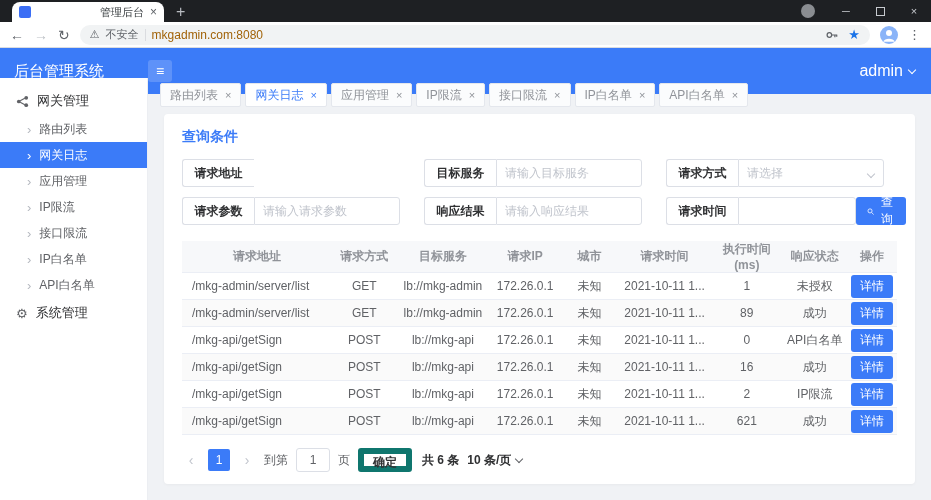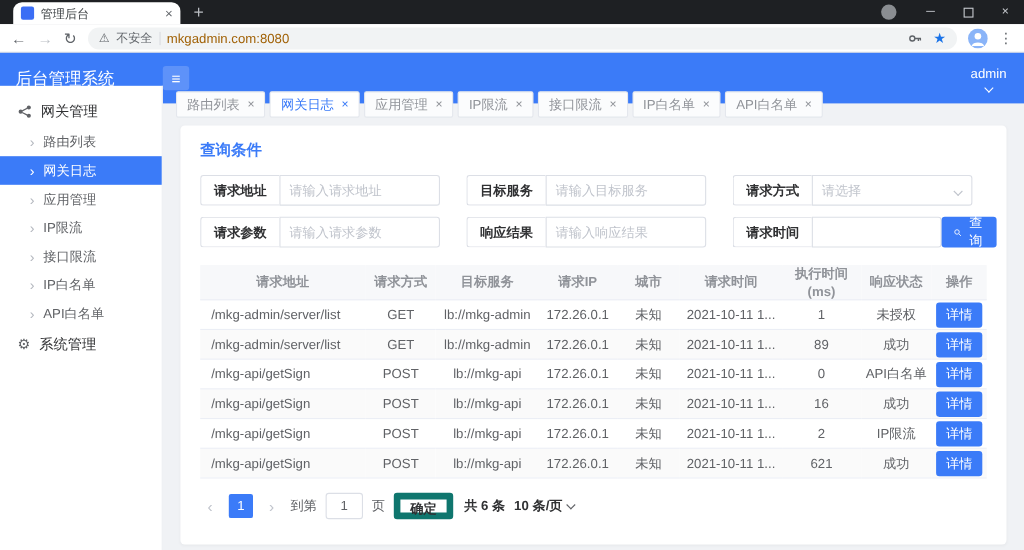--- a/index.html
+++ b/index.html
@@ -6,21 +6,21 @@
   html,body { width:931px; height:500px; }
   body {
     font-family:"Liberation Sans","DejaVu Sans",sans-serif;
     background:#f0f2f5; position:relative; overflow:hidden; font-size:12px;
   }
 
   
   .titlebar { position:absolute; top:0; left:0; width:100%; height:22px; background:#1e2023; display:flex; align-items:flex-end; }
   .browser-tab { margin-left:12px; width:152px; height:20px; background:#fff; border-radius:8px 8px 0 0; display:flex; align-items:center; padding:0 7px; gap:6px; }
   .favicon { width:12px; height:12px; background:#3b6ef5; border-radius:2px; flex:none; }
-  .tab-title { font-size:11px; color:#3c4043; flex:1; white-space:nowrap; overflow:hidden; }
+  .tab-title { font-size:11px; color:#3c4043; flex:1; white-space:nowrap; overflow:hidden;text-align:right; }
   .tab-close { color:#5f6368; font-size:12px; line-height:1; }
   .newtab-btn { color:#b9bcc1; font-size:16px; margin:0 0 2px 12px; line-height:1; }
   .tb-right { margin-left:auto; display:flex; align-items:center; height:22px; }
   .badge-circle { width:14px; height:14px; border-radius:50%; background:#8a8d91; margin-right:14px; }
   .win-btn { width:34px; height:22px; color:#c7cacf; font-size:11px; display:flex; align-items:center; justify-content:center; }
   .max-box { width:9px; height:9px; border:1px solid #c7cacf; }
 
   
   .toolbar { position:absolute; top:22px; left:0; width:100%; height:26px; background:#fff; border-bottom:1px solid #dadce0; display:flex; align-items:center; padding:0 10px; gap:10px; }
   .nav-icon { color:#5f6368; font-size:14px; line-height:1; }
@@ -31,39 +31,39 @@
   .omni-div { width:1px; height:12px; background:#dadce0; }
   .url-text { color:#a16207; font-size:12px; }
   .omni-right { margin-left:auto; display:flex; gap:9px; align-items:center; }
   .star-icon { color:#1a73e8; font-size:13px; line-height:1; }
   .kebab { color:#5f6368; font-size:13px; }
 
   
   .app-header { position:absolute; top:48px; left:0; width:100%; height:46px; background:#3b7bf8; display:flex; align-items:center; color:#fff; }
   .app-title { font-size:15px; padding-left:14px; width:138px; flex:none; }
   .collapse-btn { width:24px; height:22px; background:rgba(255,255,255,.18); border-radius:3px; text-align:center; line-height:22px; font-size:14px; margin-left:10px; }
-  .user-area { margin-left:auto; margin-right:16px; font-size:12px; display:flex; align-items:center; gap:6px;flex-direction:column; }
+  .user-area { margin-left:auto; margin-right:16px; font-size:16px; display:flex; align-items:center; gap:6px; }
   .chev-down { width:6px; height:6px; border-right:1.5px solid #fff; border-bottom:1.5px solid #fff; transform:rotate(45deg); margin-top:-3px; }
 
   
   .sidebar { position:absolute; top:78px; left:0; bottom:0; width:148px; background:#fff; padding-top:8px; border-right:1px solid #eceef2; }
   .menu-group { height:30px; display:flex; align-items:center; gap:8px; padding-left:16px; font-size:13px; color:#303133; }
   .menu-item { height:26px; display:flex; align-items:center; gap:8px; padding-left:27px; font-size:12px; color:#606266; cursor:pointer; }
   .menu-item .chev { color:#b4b8bf; font-size:13px; line-height:1; }
   .menu-item.active { background:#3b7bf8; color:#fff; }
   .menu-item.active .chev { color:#fff; }
 
   
   .main { position:absolute; top:78px; left:148px; right:0; bottom:0; overflow:hidden; }
   .tabbar { display:flex; padding:5px 12px 0; gap:4px; }
   .tag-tab { height:24px; display:flex; align-items:center; gap:7px; padding:0 9px; font-size:12px; color:#909399; background:#fbfcfd; border:1px solid #e4e7ed; border-radius:2px; cursor:pointer; }
   .tag-tab.active { background:#fff; color:#3b7bf8; }
   .tag-close { font-size:11px; line-height:1; }
 
-  .card { margin:7px 16px 0; background:#fff; border-radius:4px; padding:14px 18px 23px; box-shadow:0 1px 3px rgba(0,0,0,.04); }
+  .card { margin:7px 16px 0; background:#fff; border-radius:4px; padding:14px 18px 12px; box-shadow:0 1px 3px rgba(0,0,0,.04); }
   .query-title { color:#3b7bf8; font-size:14px; font-weight:bold; margin-bottom:13px; }
 
   .form-row { display:flex; align-items:center; margin-bottom:10px; }
   .field { display:flex; width:218px; margin-right:24px; }
   .field-label { width:72px; height:28px; border:1px solid #dcdfe6; border-right:none; background:#fff; font-size:12px; font-weight:bold; color:#303133; display:flex; align-items:center; justify-content:center; border-radius:3px 0 0 3px; flex:none; }
   .field-input { flex:1; min-width:0; height:28px; border:1px solid #dcdfe6; border-radius:0 3px 3px 0; font-size:12px; padding:0 8px; color:#606266; outline:none; font-family:inherit; }
   .field-input::placeholder { color:#c0c4cc; }
   .select-wrap { flex:1; min-width:0; height:28px; border:1px solid #dcdfe6; border-radius:0 3px 3px 0; display:flex; align-items:center; padding:0 8px; color:#c0c4cc; position:relative; cursor:pointer; }
   .select-chev { position:absolute; right:9px; top:11px; width:6px; height:6px; border-right:1.3px solid #c0c4cc; border-bottom:1.3px solid #c0c4cc; transform:rotate(45deg); }
   .search-btn { margin-left:auto; height:28px; background:#3b7bf8; color:#fff; border:none; border-radius:3px; padding:0 11px; font-size:12px; display:flex; align-items:center; gap:5px; cursor:pointer; font-family:inherit; }
@@ -214,21 +214,20 @@
       <span class="tag-close">×</span>
     </div>
   </div>
 
   <div class="card">
     <div class="query-title">查询条件</div>
 
     <div class="form-row">
       <div class="field">
         <div class="field-label">请求地址</div>
-        <input class="field-input" placeholder="请输入请求地址" style="">
       </div>
       <div class="field">
         <div class="field-label">目标服务</div>
         <input class="field-input" placeholder="请输入目标服务" style="">
       </div>
       <div class="field" style="margin-right:0;">
         <div class="field-label">请求方式</div>
         <div class="select-wrap">
           <span>请选择</span>
           <span class="select-chev"></span>

